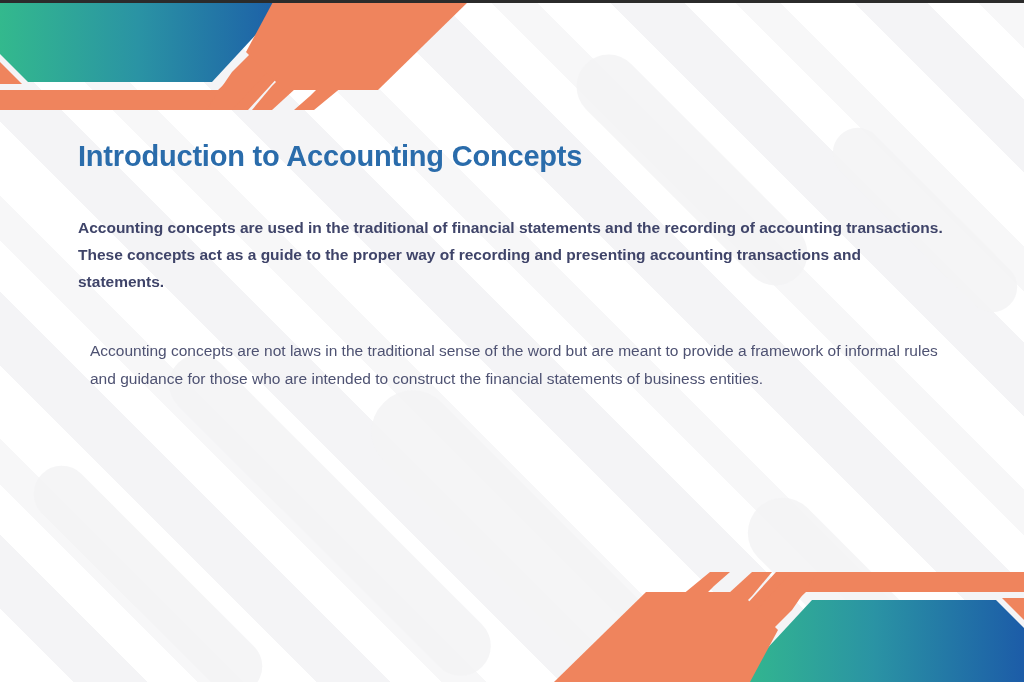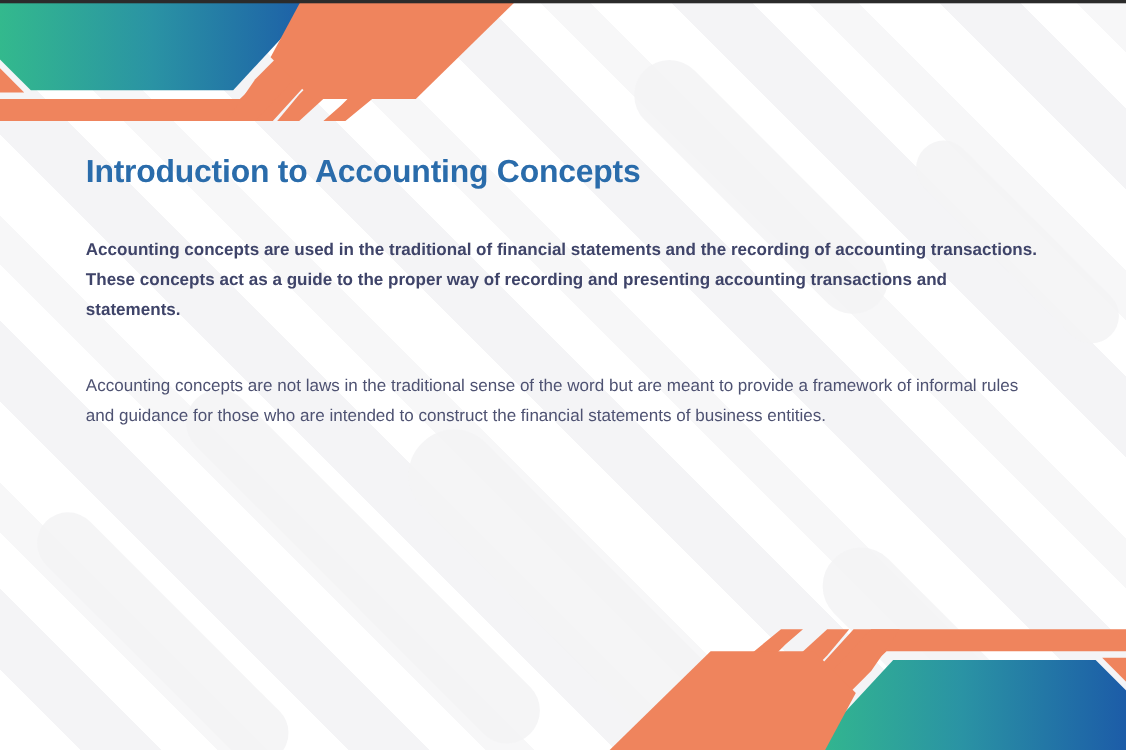--- a/index.html
+++ b/index.html
@@ -94,21 +94,21 @@
     line-height: 1.72;
     margin: 0 0 42px 0;
     max-width: 872px;
   }
 
   .body-para {
     font-size: 15.5px;
     font-weight: normal;
     color: #4e5272;
     line-height: 1.78;
-    margin: 0;
+    margin: 12px;
     max-width: 872px;
   }
 </style>
 </head>
 <body>
 
 <div class="slide">
 
   <div class="bg-stripes"></div>
   <div class="bg-blob b1"></div>

